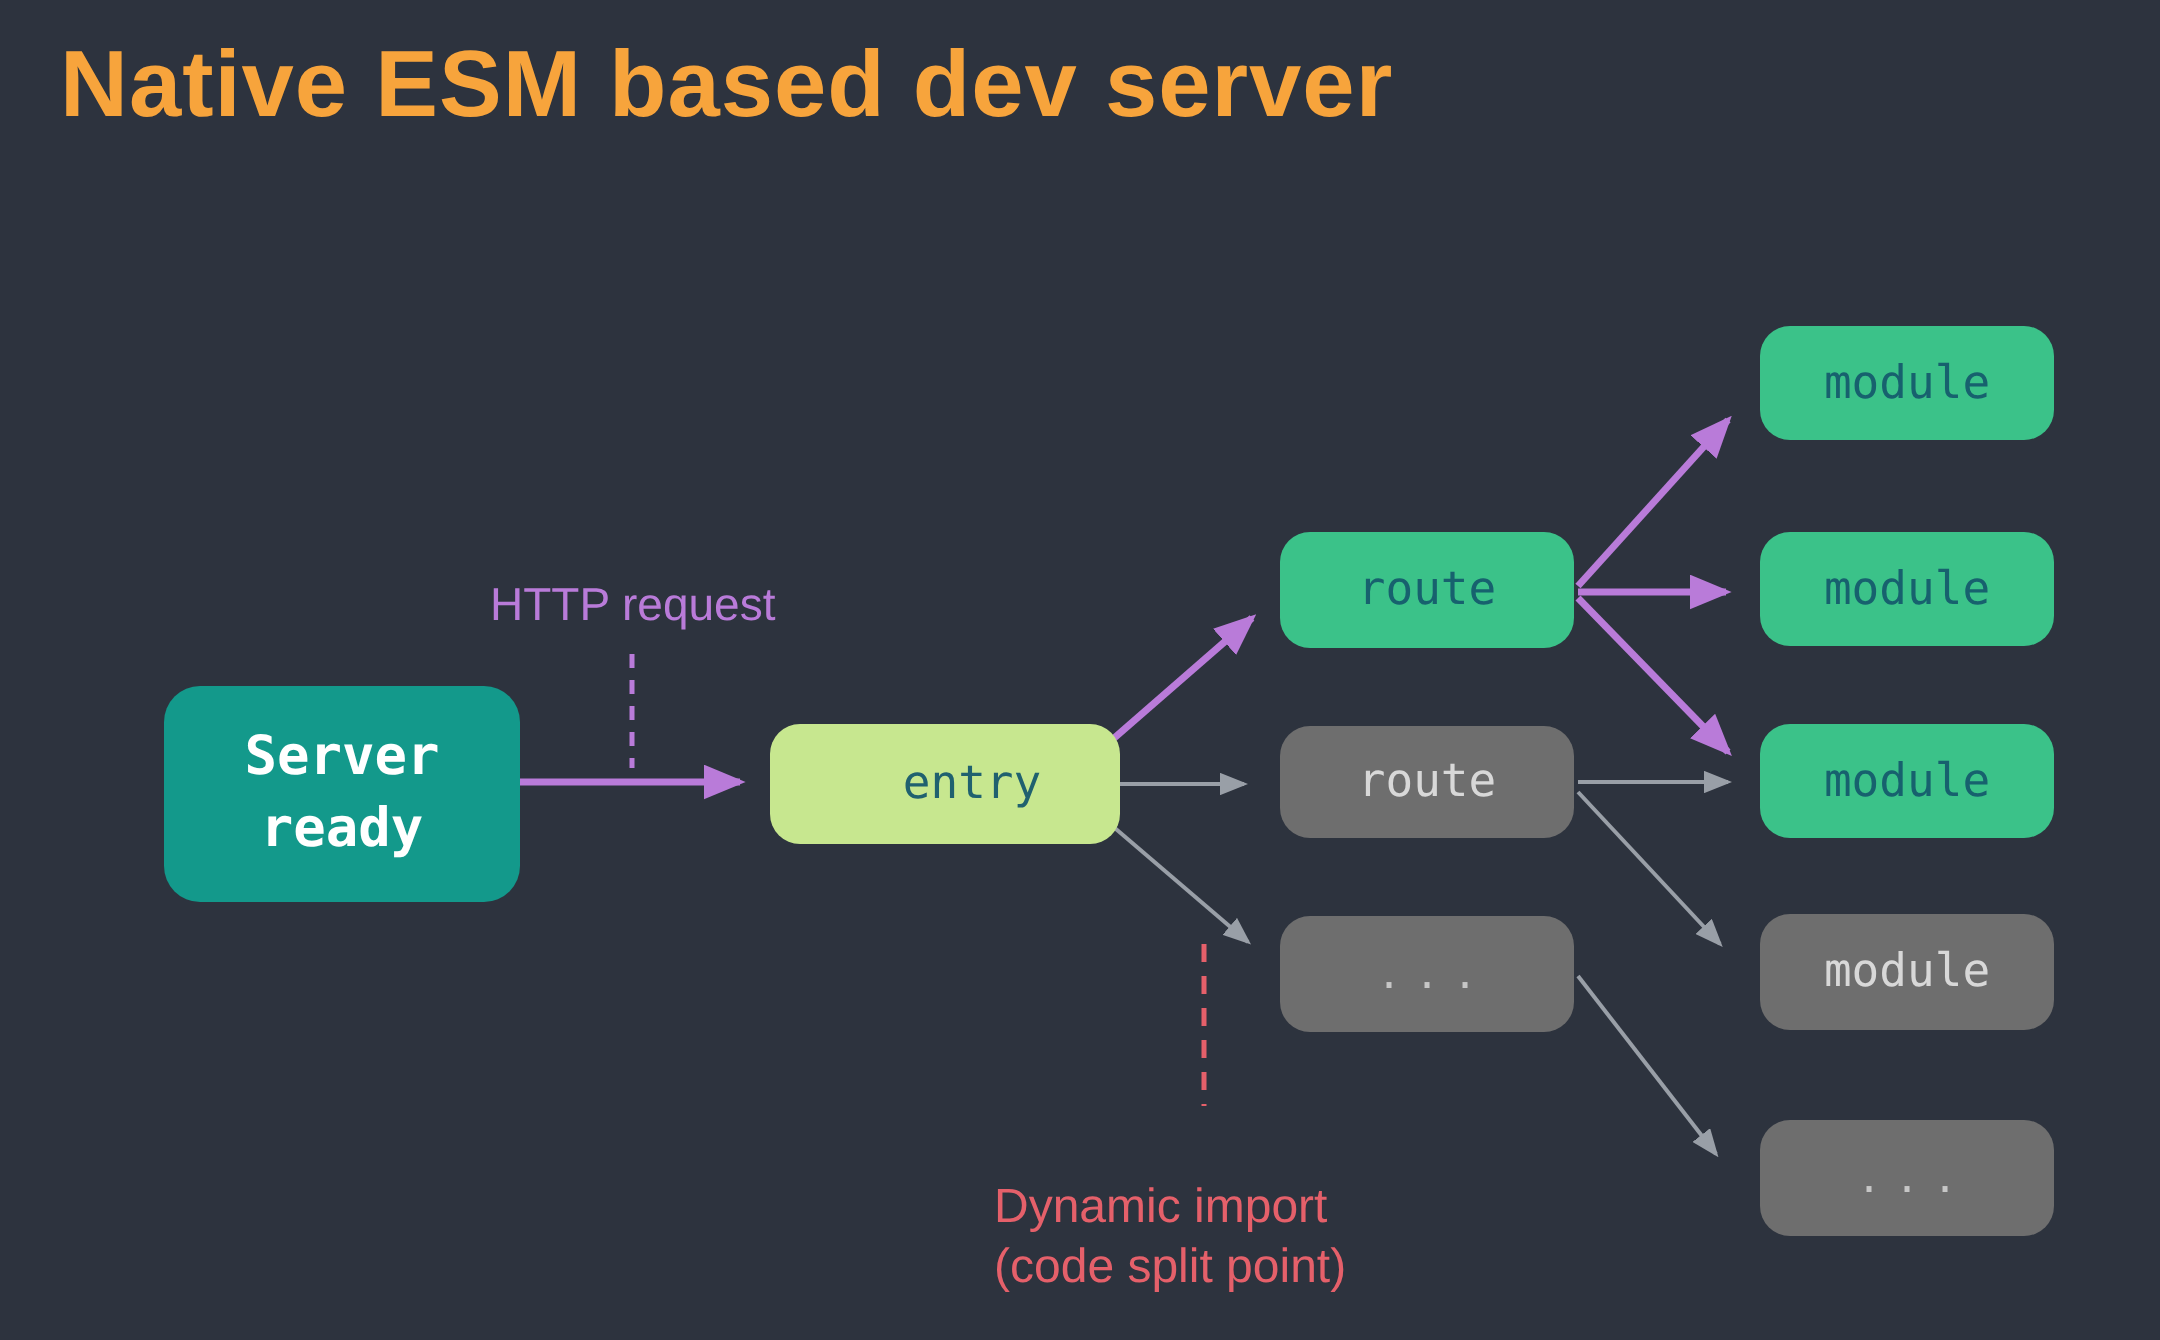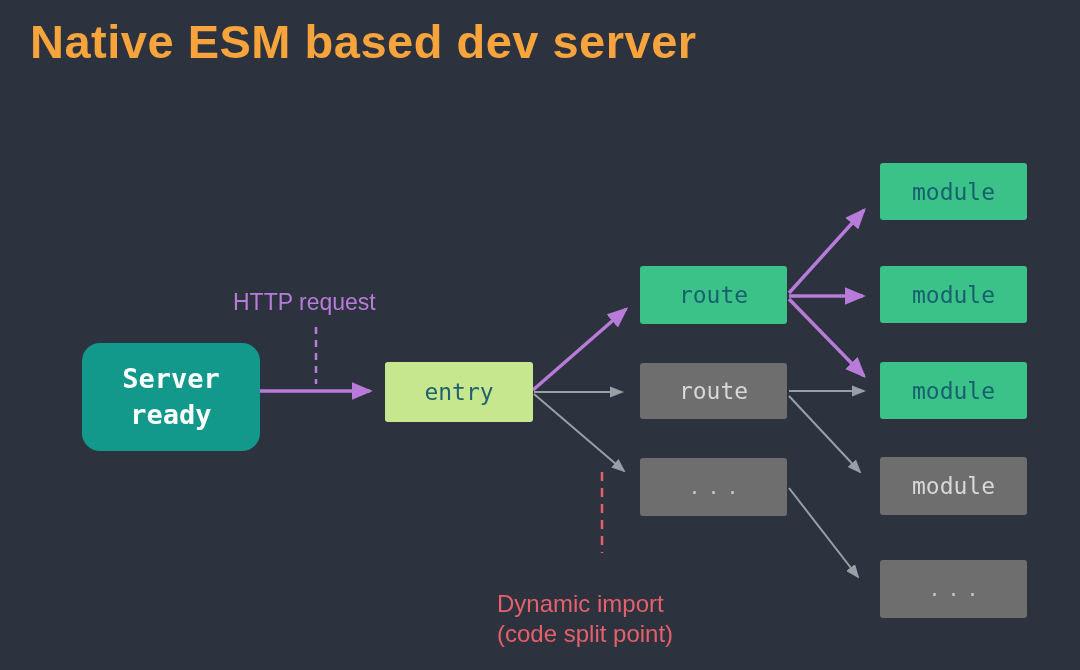--- a/index.html
+++ b/index.html
@@ -7,43 +7,43 @@
     position:relative;width:1080px;height:670px;overflow:hidden;
     background:#2d333e;font-family:"Liberation Sans",sans-serif;
   }
   .title{
     position:absolute;left:30px;top:14px;margin:0;
     font-size:47px;font-weight:700;color:#f7a43c;letter-spacing:0.5px;
     font-family:"Liberation Sans",sans-serif;
   }
   svg.edges{position:absolute;left:0;top:0;width:1080px;height:670px;}
   .node{
-    position:absolute;border-radius:3px;
+    position:absolute;border-radius:15px;
     display:flex;align-items:center;justify-content:center;
     font-family:"DejaVu Sans Mono","Liberation Mono",monospace;
     font-size:23px;text-align:center;white-space:pre-line;
   }
   .node.teal{
     left:70px;top:343px;width:178px;height:108px;border-radius:18px;
     background:#13998b;color:#ffffff;font-weight:bold;font-size:27px;line-height:1.32;margin-left:12px;
   }
-  .node.lightgreen{left:385px;top:362px;width:148px;height:60px;background:#c7e78f;color:#20616f;}
+  .node.lightgreen{left:385px;top:362px;width:148px;height:60px;background:#c7e78f;color:#20616f;padding-left:27px;}
   .node.green{background:#3bc289;color:#17616e;}
   .node.gray{background:#6e6e6e;color:#d8d8d8;}
   .node.dots{color:#c6c6c6;letter-spacing:7px;font-size:20px;padding-left:7px;box-sizing:border-box;}
   .n-route-active{left:640px;top:266px;width:147px;height:58px;}
   .n-route-inactive{left:640px;top:363px;width:147px;height:56px;}
   .n-routes-more{left:640px;top:458px;width:147px;height:58px;}
   .n-module-1{left:880px;top:163px;width:147px;height:57px;}
   .n-module-2{left:880px;top:266px;width:147px;height:57px;}
   .n-module-3{left:880px;top:362px;width:147px;height:57px;}
   .n-module-4{left:880px;top:457px;width:147px;height:58px;}
   .n-modules-more{left:880px;top:560px;width:147px;height:58px;}
   .annotation{position:absolute;font-family:"Liberation Sans",sans-serif;}
-  .http{left:233px;top:289px;color:#b97bd9;font-size:23px;}
+  .http{left:245px;top:289px;color:#b97bd9;font-size:23px;}
   .dynimp{left:497px;top:569px;color:#e5606a;font-size:24px;line-height:30px;white-space:pre-line;margin-top:20px;}
   .watermark{
     position:absolute;right:16px;bottom:10px;
     color:rgba(255,255,255,0.30);font-size:17px;letter-spacing:1px;
   }
 </style>
 </head>
 <body>
 
 <div class="canvas">

